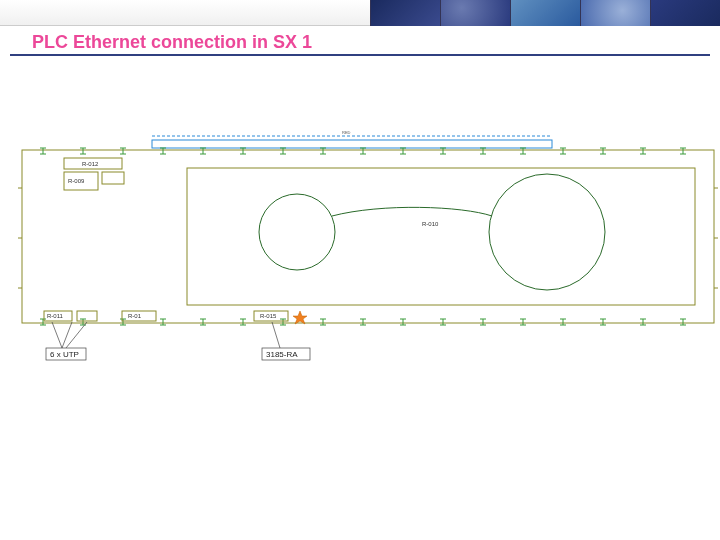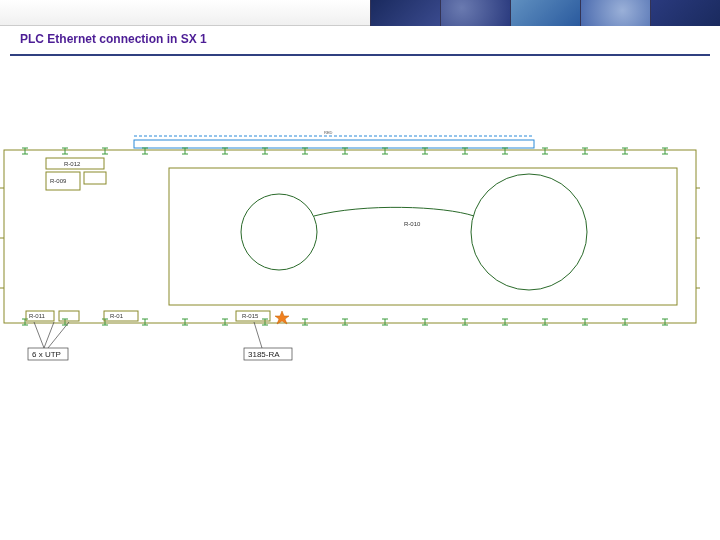--- a/index.html
+++ b/index.html
@@ -5,23 +5,23 @@
   html,body{margin:0;padding:0;width:720px;height:540px;background:#fff;font-family:Arial,Helvetica,sans-serif;overflow:hidden}
   .banner{position:absolute;top:0;left:0;right:0;height:26px;display:flex}
   .banner .left{flex:0 0 370px;background:linear-gradient(#fff,#f0f0f0);border-bottom:1px solid #ccc}
   .banner .right{flex:1;display:flex}
   .banner .seg{flex:1;border-left:1px solid #335}
   .s1{background:linear-gradient(135deg,#1a2a5e,#3a4a8e)}
   .s2{background:radial-gradient(circle at 30% 30%,#6a7ab0,#2a3a7e)}
   .s3{background:linear-gradient(135deg,#6090c0,#2a5a9e)}
   .s4{background:radial-gradient(circle at 60% 40%,#9ab0d8,#4a6aae)}
   .s5{background:linear-gradient(135deg,#2a3a7e,#1a2a5e)}
-  .title{position:absolute;top:32px;left:20px;font-weight:bold;font-size:12px;color:#4c1d95}
+  .title{position:absolute;top:32px;left:32px;font-weight:bold;font-size:18px;color:#ec4899}
   .hr{position:absolute;top:54px;left:10px;right:10px;height:0;border-top:2px solid #304080}
-  .plan{position:absolute;top:148px;left:4px;width:692px;height:200px}
+  .plan{position:absolute;top:148px;left:22px;width:692px;height:200px}
   svg{width:100%;height:100%;overflow:visible}
   .outer{fill:none;stroke:#8a8a2a;stroke-width:1}
   .ibeam{stroke:#3a9a3a;stroke-width:1;fill:none}
   .shaft{fill:none;stroke:#2a6a2a;stroke-width:1}
   .innerbox{fill:none;stroke:#8a8a2a;stroke-width:1}
   .room{fill:none;stroke:#8a8a2a;stroke-width:1}
   .label{font-size:6px;fill:#333;font-family:Arial}
   .labelbig{font-size:8px;fill:#222;font-family:Arial}
   .lead{stroke:#444;stroke-width:0.7;fill:none}
   .topbar{fill:none;stroke:#2a8ad8;stroke-width:1}

